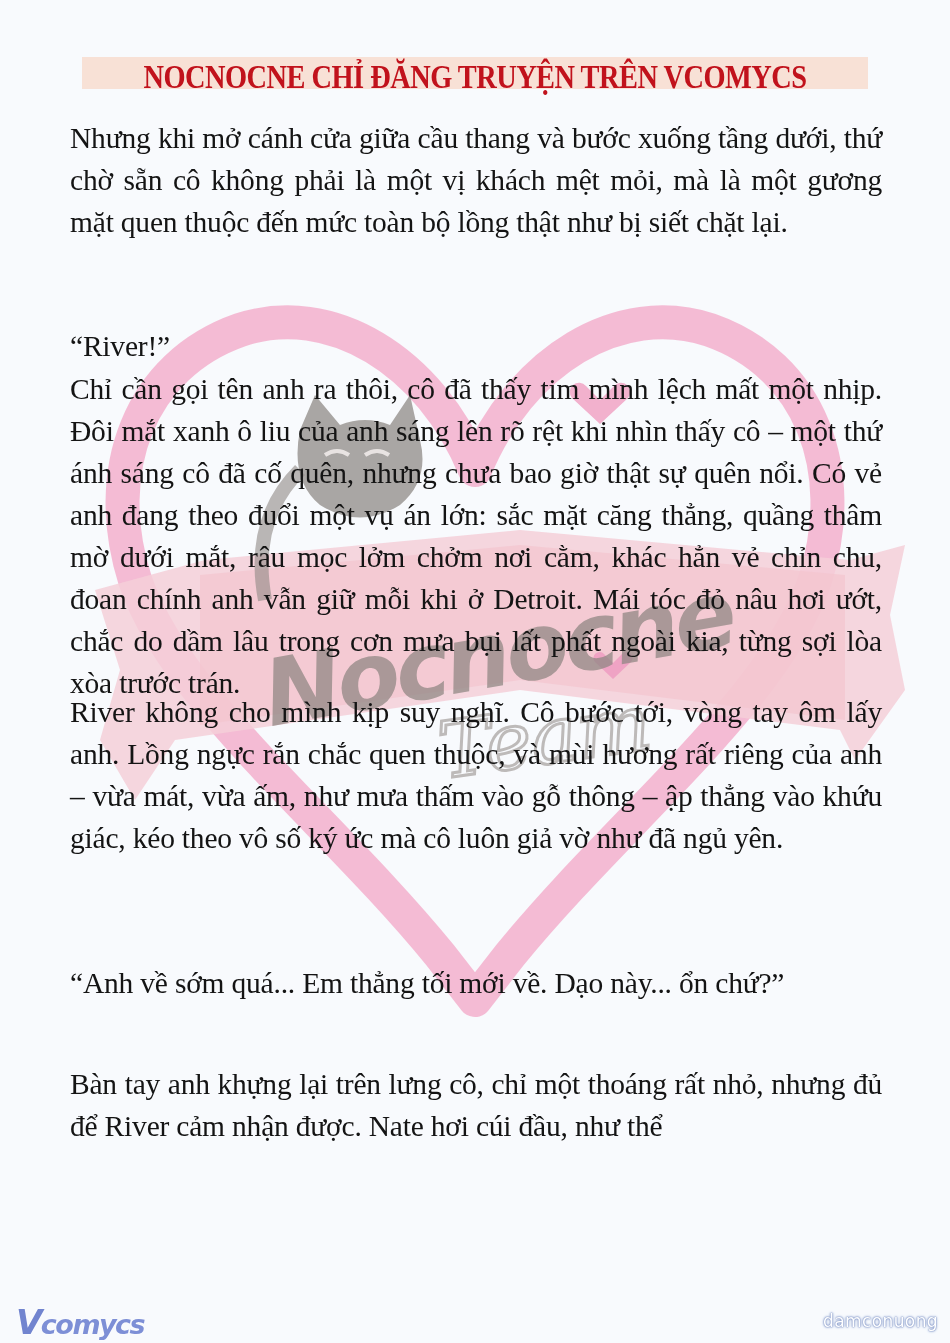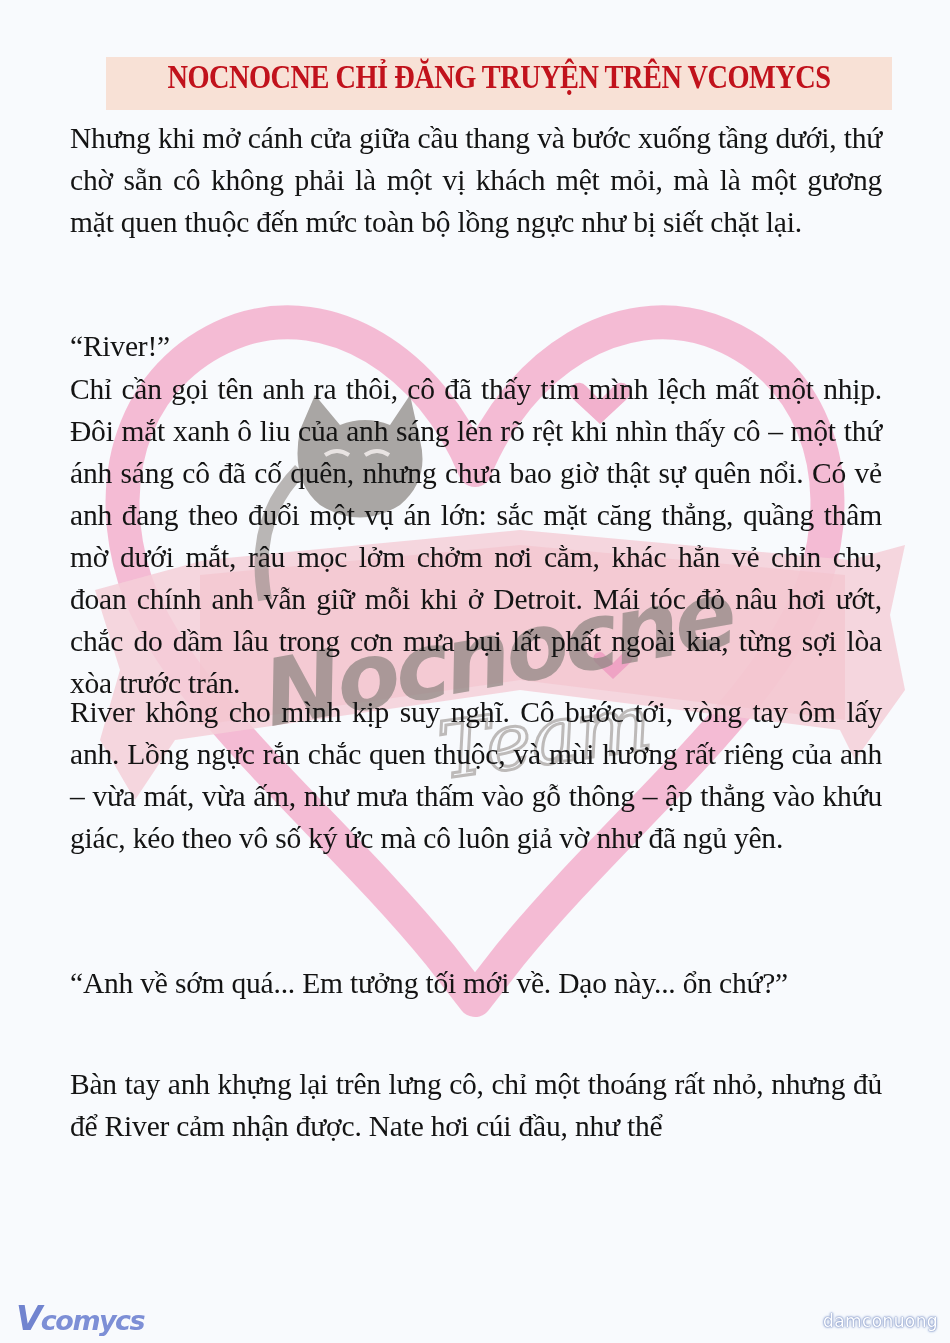--- a/index.html
+++ b/index.html
@@ -39,24 +39,23 @@
     z-index: 2;
     left: 70px;
     top: 0;
     width: 812px;
   }
   .banner {
     position: absolute;
     left: 82px;
     top: 57px;
     width: 786px;
-    height: 53px;
+    height: 32px;
     background: #f8e1d6;
     z-index: 2;
-    margin-left: 24px;
   }
   .banner-text {
     position: absolute;
     left: 0;
     top: 0;
     width: 786px;
     height: 40px;
     line-height: 40px;
     text-align: center;
     color: #c1121c;
@@ -86,21 +85,21 @@
     z-index: 2;
     left: 16px;
     top: 1298px;
     width: 130px;
     height: 36px;
     color: #7d8fd6;
     font-family: "DejaVu Sans", sans-serif;
     font-weight: bold;
     font-style: italic;
     font-size: 27px;
-    line-height: 40px;
+    line-height: 48px;
     letter-spacing: -1.5px;
     text-shadow: 0 0 2px #ffffff;
   }
   .footer-logo .v {
     font-size: 34px;
     color: #7184cf;
   }
   .footer-credit {
     position: absolute;
     z-index: 2;
@@ -144,25 +143,25 @@
       <text x="255" y="690" transform="rotate(-10 470 620)" font-family="DejaVu Sans, sans-serif" font-weight="bold" font-style="italic" font-size="92" fill="#8e8682" opacity="0.72" letter-spacing="-4">Nocnocne</text>
       <text x="440" y="770" transform="rotate(-8 500 750)" font-family="DejaVu Serif, serif" font-style="italic" font-size="78" fill="none" stroke="#8e8682" stroke-width="3" opacity="0.55">Team</text>
     </svg>
   </div>
 
   <div class="banner">
     <div class="banner-text">NOCNOCNE CHỈ ĐĂNG TRUYỆN TRÊN VCOMYCS</div>
   </div>
 
   <div class="content">
-    <p class="para" style="top:117px;">Nhưng khi mở cánh cửa giữa cầu thang và bước xuống tầng dưới, thứ chờ sẵn cô không phải là một vị khách mệt mỏi, mà là một gương mặt quen thuộc đến mức toàn bộ lồng ngực như bị siết chặt lại.</p>
+    <p class="para" style="top:117px;">Nhưng khi mở cánh cửa giữa cầu thang và bước xuống tầng dưới, thứ chờ sẵn cô không phải là một vị khách mệt mỏi, mà là một gương mặt quen thuộc đến mức toàn bộ lồng thật như bị siết chặt lại.</p>
     <p class="para" style="top:325px;">“River!”</p>
     <p class="para" style="top:368px;">Chỉ cần gọi tên anh ra thôi, cô đã thấy tim mình lệch mất một nhịp. Đôi mắt xanh ô liu của anh sáng lên rõ rệt khi nhìn thấy cô – một thứ ánh sáng cô đã cố quên, nhưng chưa bao giờ thật sự quên nổi. Có vẻ anh đang theo đuổi một vụ án lớn: sắc mặt căng thẳng, quầng thâm mờ dưới mắt, râu mọc lởm chởm nơi cằm, khác hẳn vẻ chỉn chu, đoan chính anh vẫn giữ mỗi khi ở Detroit. Mái tóc đỏ nâu hơi ướt, chắc do dầm lâu trong cơn mưa bụi lất phất ngoài kia, từng sợi lòa xòa trước trán.</p>
     <p class="para" style="top:691px;">River không cho mình kịp suy nghĩ. Cô bước tới, vòng tay ôm lấy anh. Lồng ngực rắn chắc quen thuộc, và mùi hương rất riêng của anh – vừa mát, vừa ấm, như mưa thấm vào gỗ thông – ập thẳng vào khứu giác, kéo theo vô số ký ức mà cô luôn giả vờ như đã ngủ yên.</p>
-    <p class="para" style="top:962px;">“Anh về sớm quá... Em tưởng tối mới về. Dạo này... ổn chứ?”</p>
+    <p class="para" style="top:962px;">“Anh về sớm quá... Em thẳng tối mới về. Dạo này... ổn chứ?”</p>
     <p class="para" style="top:1028px;margin-top:35px;">Bàn tay anh khựng lại trên lưng cô, chỉ một thoáng rất nhỏ, nhưng đủ để River cảm nhận được. Nate hơi cúi đầu, như thể</p>
   </div>
 
   <div class="footer-logo">
     <span class="v">V</span><span>comycs</span>
   </div>
   <div class="footer-credit">damconuong</div>
 
 </div>
 

